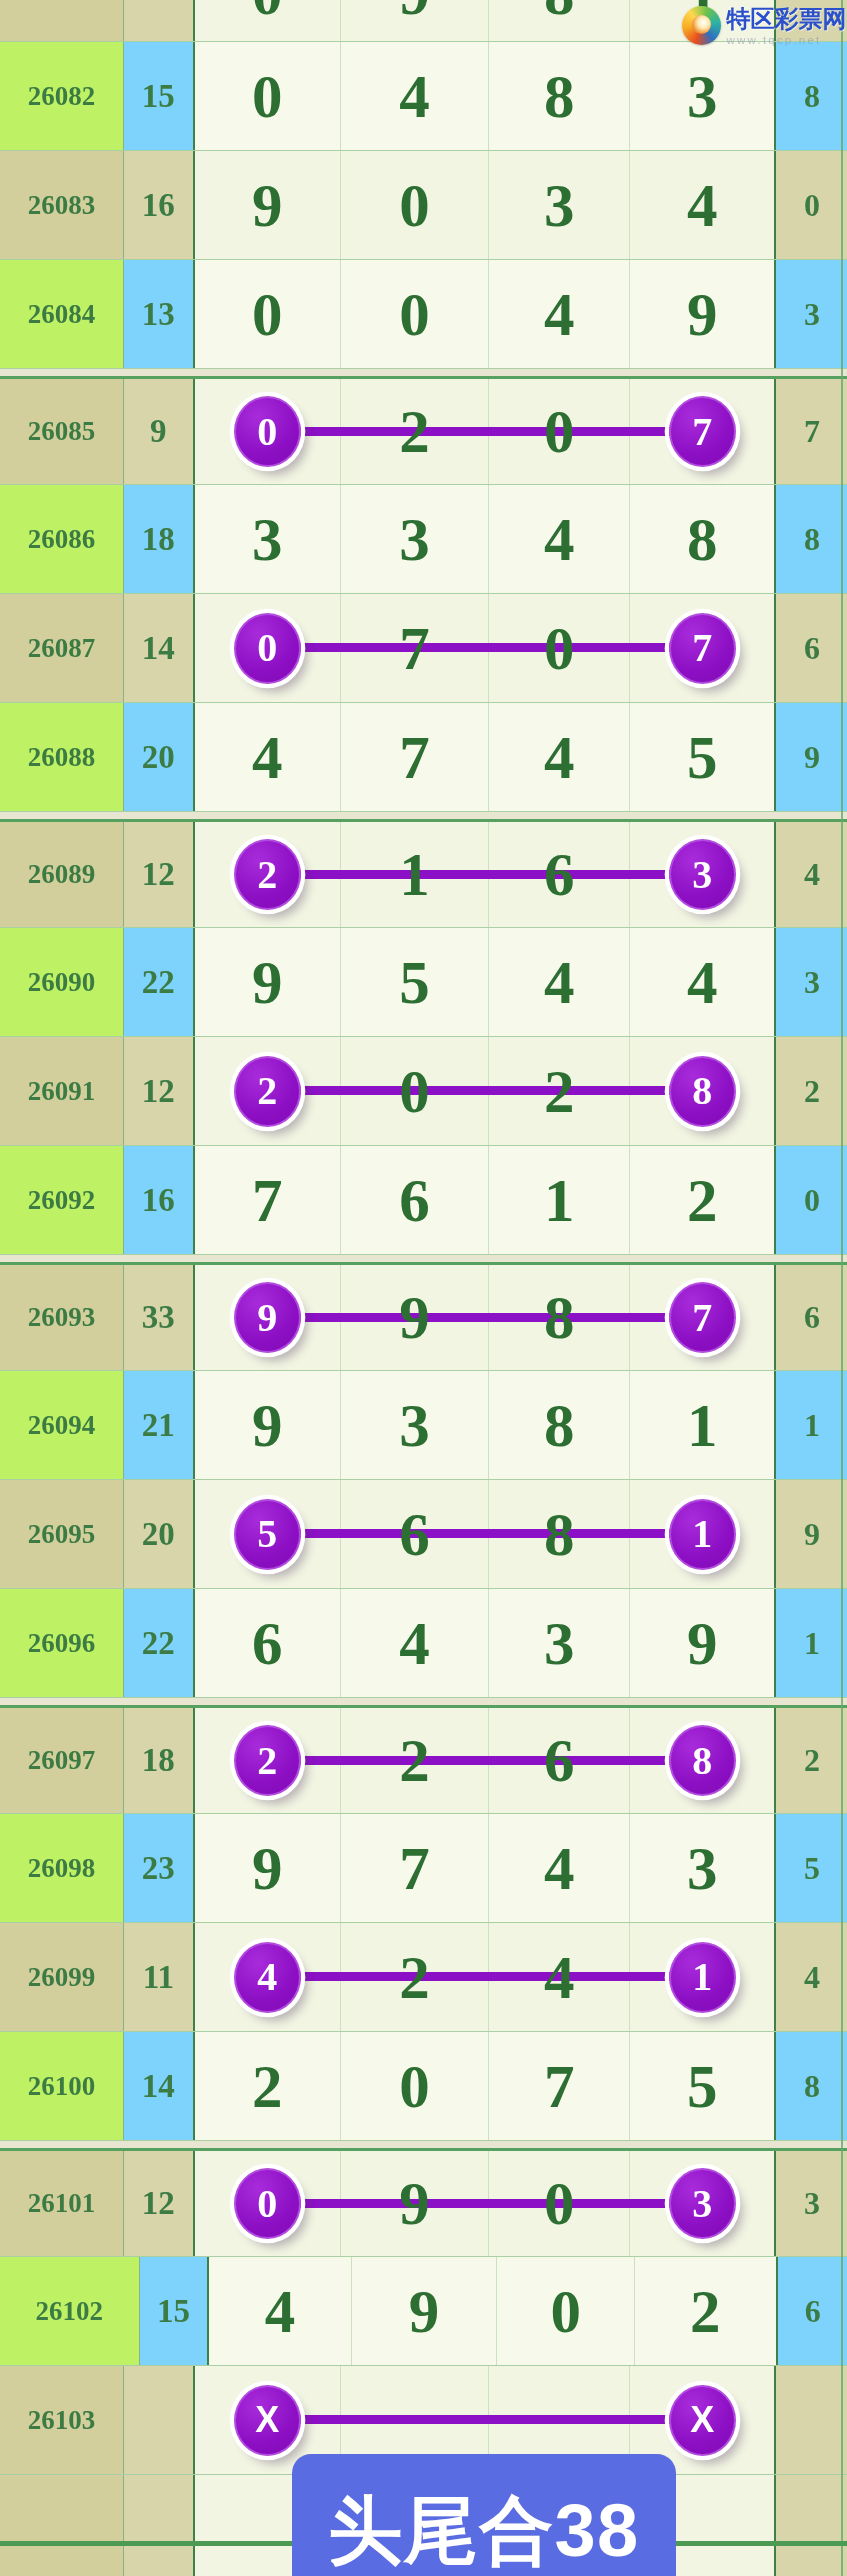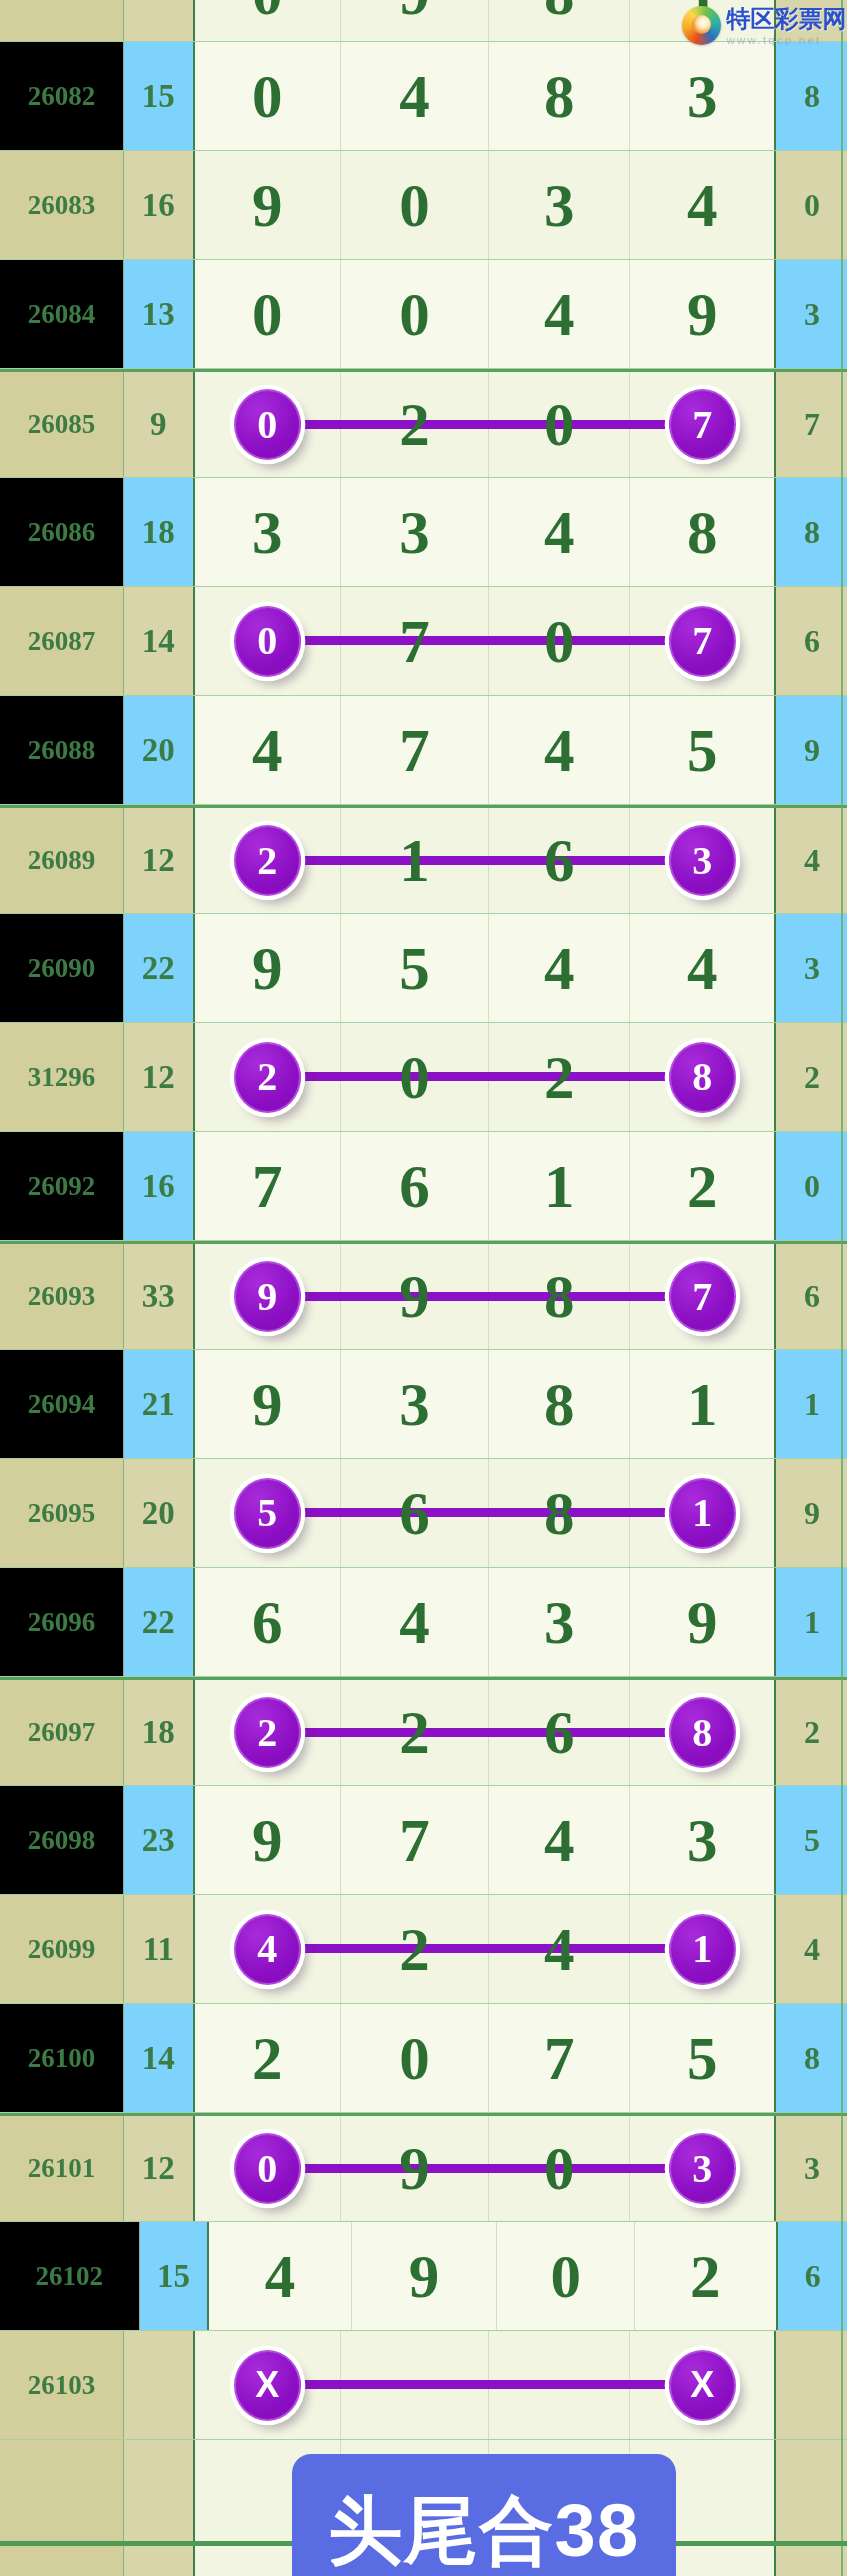--- a/index.html
+++ b/index.html
@@ -1,30 +1,30 @@
 <!DOCTYPE html>
 <html style="font-size:11.5px"><head>
 <meta charset="utf-8">
 <style>
   html,body{margin:0;padding:0;background:#e8e6d0;}
   #app{position:relative;width:848px;height:2576px;overflow:hidden;
        font-family:"Liberation Serif","DejaVu Serif",serif;}
   .row{position:relative;display:flex;width:848px;height:109px;
        box-sizing:border-box;border-bottom:1.4px solid #a9cfa4;}
-  .row.group-first{border-top:3.6px solid #56a15f;}
+  .row.group-first{border-top:3.6px solid #56a15f;margin-top:7px;}
   .row.partial{height:42px;}
   .row.banner-row{height:139px;border-bottom:none;}
   .cell{position:relative;display:flex;align-items:center;justify-content:center;
         box-sizing:border-box;height:100%;}
   .c-period{border-right:1.4px solid #86b286;color:#3c7b44;font-weight:bold;font-size:27px;}
   .c-sum{border-right:2.9px solid #3f8049;color:#3c7b44;font-weight:bold;font-size:33px;}
   .c-digit{border-right:1.4px solid #cde0c0;}
   .c-digit.last{border-right:2.9px solid #3f8049;}
   .c-tail{color:#3c7b44;font-weight:bold;font-size:32px;}
-  .row.light .c-period{background:#000000;} .row.dark .c-period{background:#d2cf9c;}
+  .row.light .c-period{background:#bef264;} .row.dark .c-period{background:#d2cf9c;}
   .row.light .c-sum,.row.light .c-tail{background:#7dd3fc;} .row.dark .c-sum,.row.dark .c-tail{background:#d8d5aa;}
   .row.light .c-digit{background:#f7f9eb;} .row.dark .c-digit{background:#f2f5e2;}
   .digit{position:relative;z-index:2;color:#2d6e33;font-weight:bold;font-size:61px;line-height:1;}
   .digit.circled{display:flex;align-items:center;justify-content:center;z-index:3;
       width:63px;height:67px;border-radius:50%;
       background:radial-gradient(circle at 35% 28%,#a82bdb 0%,#8d0fc4 60%,#7f0bb4 100%);
       border:2.2px solid #b44be0;color:#fff;font-size:40px;
       box-shadow:0 0 0 4.3px #ffffff,6.5px 8px 9.4px rgba(70,50,90,.33);}
   .digit.circled.xmark{font-family:"Liberation Sans","DejaVu Sans",sans-serif;font-size:36px;}
   .connector{position:absolute;z-index:1;left:267px;width:435px;height:9.4px;top:50%;
@@ -224,21 +224,21 @@
         </div>
         <div class="cell c-digit" style="width: 141px;">
           <span class="digit">4</span>
         </div>
         <div class="cell c-digit last" style="width: 146px;">
           <span class="digit">4</span>
         </div>
         <div class="cell c-tail" style="width: 72px;">3</div>
       </div>
       <div class="row dark">
-        <div class="cell c-period" style="width: 124px;">31296</div>
+        <div class="cell c-period" style="width: 124px;">26091</div>
         <div class="cell c-sum" style="width: 71px;">12</div>
         <div class="connector"></div>
         <div class="cell c-digit" style="width: 146px;">
           <span class="digit circled">2</span>
         </div>
         <div class="cell c-digit" style="width: 149px;">
           <span class="digit">0</span>
         </div>
         <div class="cell c-digit" style="width: 141px;">
           <span class="digit">2</span>

